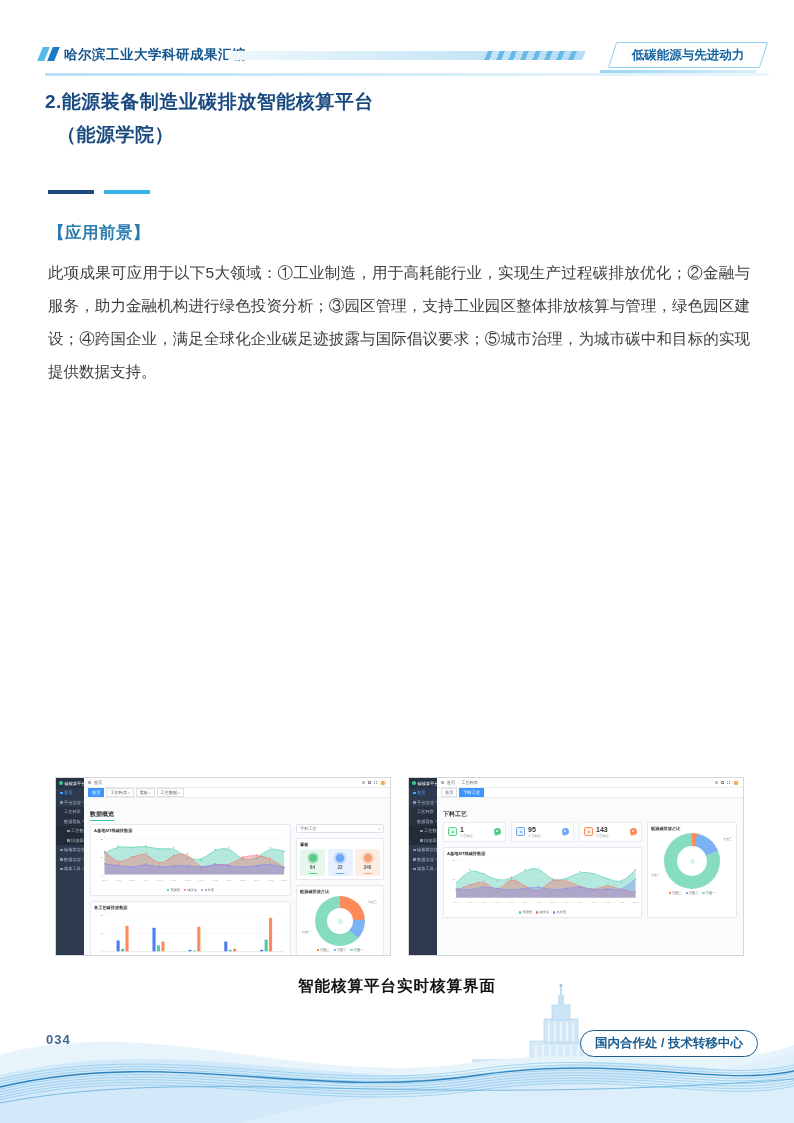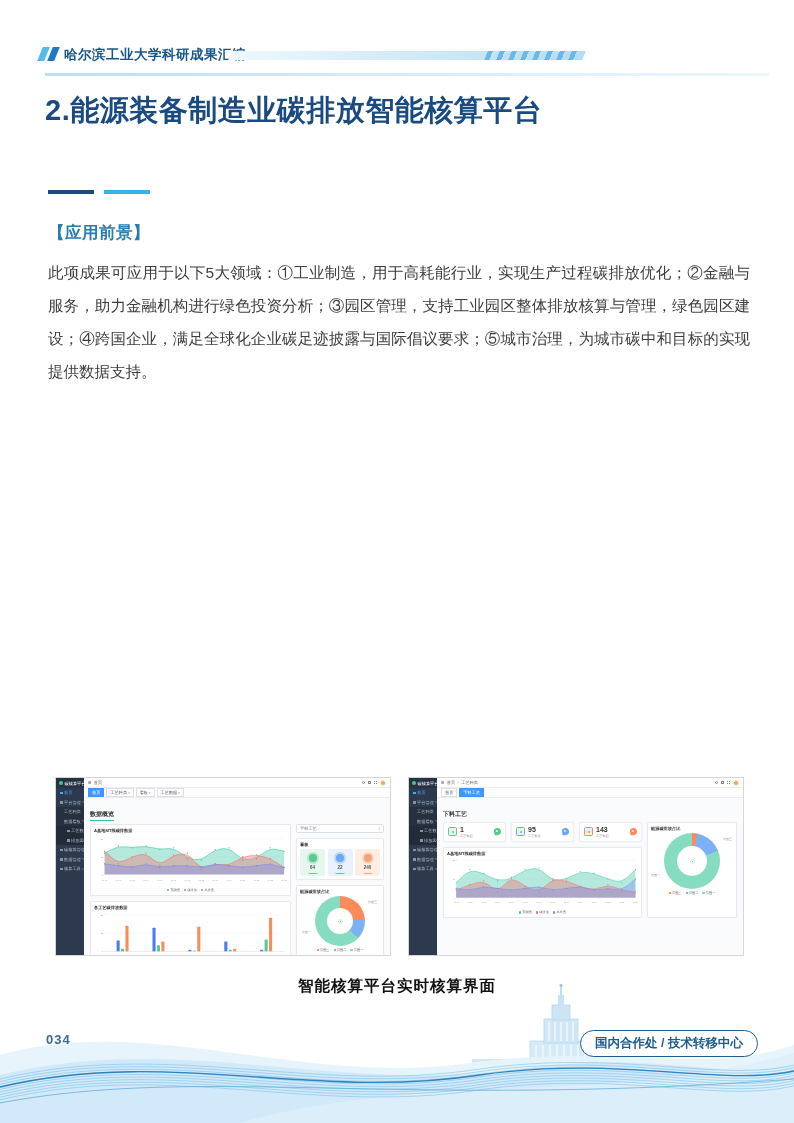--- a/index.html
+++ b/index.html
@@ -19,21 +19,21 @@
     background:repeating-linear-gradient(90deg,#69b8e6 0 5px,transparent 5px 12px); }
   .hdr-badge-wrap { position:absolute; right:0; top:-2px; width:152px; height:26px; }
   .hdr-badge { position:absolute; inset:0; border:1.5px solid #8ed0ee; background:#fff; transform:skewX(-18deg); border-radius:2px; }
   .hdr-badge-txt { position:absolute; inset:0; display:flex; align-items:center; justify-content:center; font-size:12.5px; font-weight:bold; color:#1565a0; }
   .hdr-badge-under { position:absolute; left:-12px; right:8px; bottom:-6px; height:4px; transform:skewX(-18deg);
     background:linear-gradient(90deg,#9bd5f0,#d9effa); }
   .hdr-line { position:absolute; top:73px; left:45px; right:25px; height:3px;
     background:linear-gradient(90deg,#b9e0f5,#dff1fb 70%,#eaf6fc); }
 
   
-  .doc-title { position:absolute; top:86px; left:45px; right:40px; font-size:29px; font-weight:bold; color:#1a4a80; line-height:1.72; letter-spacing:0.5px; }
+  .doc-title { position:absolute; top:86px; left:45px; right:40px; font-size:19px; font-weight:bold; color:#1a4a80; line-height:1.72; letter-spacing:0.5px; }
   .doc-title .t2 { padding-left:12px; }
   .title-bars { position:absolute; top:190px; left:48px; display:flex; gap:10px; }
   .title-bars i { display:block; width:46px; height:4px; }
   .title-bars i.b1 { background:#1b4a7e; }
   .title-bars i.b2 { background:#35b4e9; }
 
   
   .content { position:absolute; top:208px; left:48px; right:44px; }
   .content h2 { font-size:16.5px; font-weight:bold; color:#2a7cae; margin:26px 0 13px; letter-spacing:0.5px; }
   .content h2:first-child { margin-top:14px; }
@@ -123,25 +123,31 @@
 
   <div class="hdr">
     <span class="hdr-slashes">
         <i class="s1"></i>
         <i class="s2"></i>
       </span>
     <span class="hdr-title">哈尔滨工业大学科研成果汇编</span>
     <div class="hdr-band">
         <span class="stripes"></span>
       </div>
+    <div class="hdr-badge-wrap">
+      <div class="hdr-badge"></div>
+      <div class="hdr-badge-txt">低碳能源与先进动力</div>
+      <div class="hdr-badge-under"></div>
+    </div>
   </div>
   <div class="hdr-line"></div>
 
   <div class="doc-title">
     <div>2.能源装备制造业碳排放智能核算平台</div>
+    <div class="t2">（能源学院）</div>
   </div>
   <div class="title-bars">
       <i class="b1"></i>
       <i class="b2"></i>
     </div>
 
   <div class="content">
     <h2>【应用前景】</h2>
     <p>此项成果可应用于以下5大领域：①工业制造，用于高耗能行业，实现生产过程碳排放优化；②金融与服务，助力金融机构进行绿色投资分析；③园区管理，支持工业园区整体排放核算与管理，绿色园区建设；④跨国企业，满足全球化企业碳足迹披露与国际倡议要求；⑤城市治理，为城市碳中和目标的实现提供数据支持。</p>
   </div>

